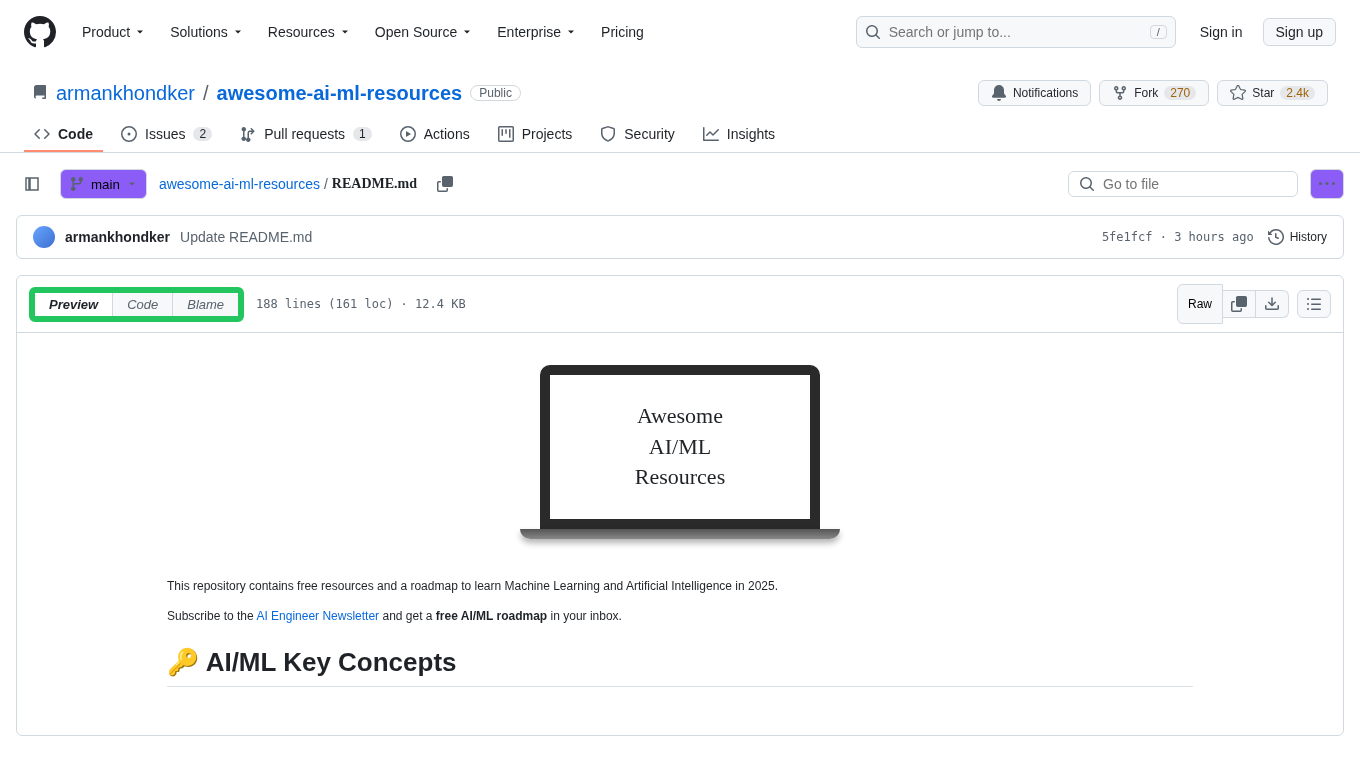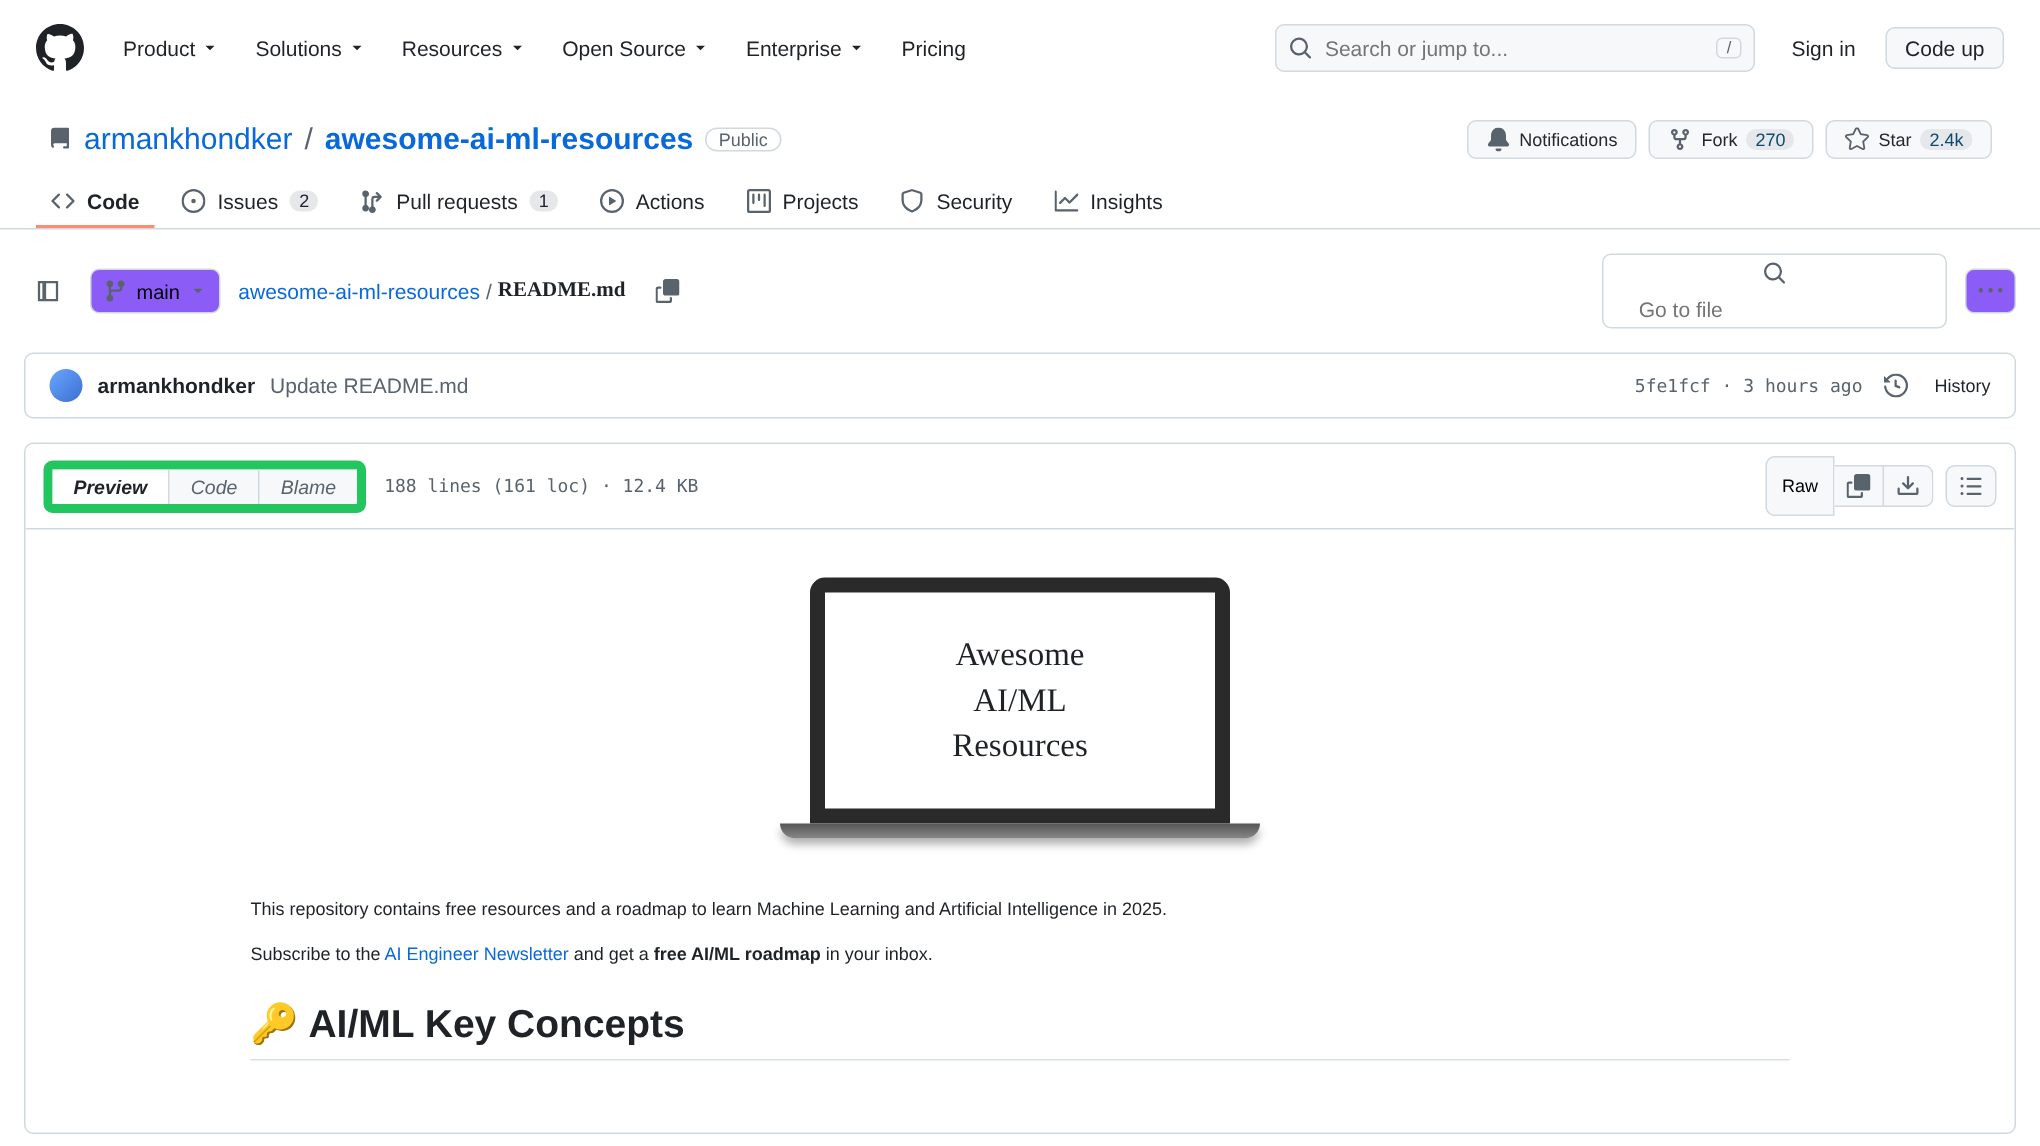--- a/index.html
+++ b/index.html
@@ -61,21 +61,21 @@
 }
 .repo-actions { display: flex; gap: 8px; }
 .repo-btn {
   display: flex; align-items: center; gap: 6px;
   border: 1px solid #d1d9e0; border-radius: 6px;
   padding: 4px 12px; font-size: 12px; color: #25292e;
   background: #f6f8fa; cursor: pointer;
 }
 .count-badge {
   background: #e5e7ea; border-radius: 2em;
-  padding: 0 6px; font-size: 12px; color: #0c4a6e;
+  padding: 0 6px; font-size: 12px; color: #a16207;
 }
 
 
 .repo-nav {
   display: flex; gap: 8px;
   padding: 0 24px; margin-top: 12px;
   border-bottom: 1px solid #d1d9e0;
 }
 .repo-nav-item {
   display: flex; align-items: center; gap: 8px;
@@ -104,21 +104,21 @@
   display: flex; align-items: center;
 }
 .branch-btn { display: flex; align-items: center; gap: 6px; font-weight: 500; }
 .breadcrumb { font-size: 14px; display: flex; align-items: center; gap: 4px; }
 .breadcrumb .sep { color: #59636e; }
 .breadcrumb .current { font-weight: 600; color: #1f2328; font-family: Liberation Serif, serif; }
 .spacer { flex: 1; }
 .goto-file {
   display: flex; align-items: center; gap: 8px;
   border: 1px solid #d1d9e0; border-radius: 6px;
-  padding: 4px 10px; width: 230px; flex-direction: column;
+  padding: 4px 10px; width: 230px;
 }
 .goto-file input { border: none; outline: none; flex: 1; font-size: 14px; }
 
 
 .commit-row {
   border: 1px solid #d1d9e0; border-radius: 6px;
   padding: 10px 16px; display: flex; align-items: center; gap: 10px;
   background: #ffffff;
 }
 .avatar { width: 22px; height: 22px; border-radius: 50%; background: linear-gradient(135deg,#6aa6ff,#3b6fd1); }
@@ -231,21 +231,21 @@
   </nav>
   <div class="search-box">
     <svg width="16" height="16" viewBox="0 0 16 16" fill="#59636e">
         <path d="M10.68 11.74a6 6 0 01-7.922-8.982 6 6 0 018.982 7.922l3.04 3.04a.749.749 0 01-1.06 1.06l-3.04-3.04zM11.5 7a4.5 4.5 0 10-9 0 4.5 4.5 0 009 0z"></path>
       </svg>
     <input placeholder="Search or jump to..." style="">
     <span class="kbd">/</span>
   </div>
   <div class="auth">
     <a class="btn-link">Sign in</a>
-    <a class="btn-outline">Code up</a>
+    <a class="btn-outline">Sign up</a>
   </div>
 </header>
 
 <div class="repo-head">
   <div class="repo-title">
     <svg width="16" height="16" viewBox="0 0 16 16" fill="#59636e">
         <path d="M2 2.5A2.5 2.5 0 014.5 0h8.75a.75.75 0 01.75.75v12.5a.75.75 0 01-.75.75h-2.5a.75.75 0 010-1.5h1.75v-2h-8a1 1 0 00-.714 1.7.75.75 0 01-1.072 1.05A2.495 2.495 0 012 11.5zm10.5-1V9h-8c-.356 0-.694.074-1 .208V2.5a1 1 0 011-1z"></path>
       </svg>
     <a>armankhondker</a>
     <span class="muted">/</span>
@@ -367,21 +367,21 @@
   <div class="commit-row">
     <div class="avatar"></div>
     <a class="bold" style="color:#1f2328">armankhondker</a>
     <a class="commit-msg">Update README.md</a>
     <div class="commit-meta">
       <span style="font-family:ui-monospace,monospace;">
         <a style="color:#59636e">5fe1fcf</a>
         <span>·</span>
         <span>3 hours ago</span>
       </span>
-      <a style="color:#1f2328; display:flex; align-items:center; gap:18px;">
+      <a style="color:#1f2328; display:flex; align-items:center; gap:6px;">
         <svg width="16" height="16" viewBox="0 0 16 16" fill="#59636e">
             <path d="M.427 1.927l1.215 1.215a8.002 8.002 0 11-1.6 5.685.75.75 0 111.493-.154 6.5 6.5 0 101.18-4.458l1.358 1.358A.25.25 0 013.896 6H.25A.25.25 0 010 5.75V2.104a.25.25 0 01.427-.177zM7.75 4a.75.75 0 01.75.75v2.992l2.028.812a.75.75 0 01-.557 1.392l-2.5-1A.75.75 0 017 8.25v-3.5A.75.75 0 017.75 4z"></path>
           </svg>
         <span>History</span>
       </a>
     </div>
   </div>
 
   <div class="file-box">
     <div class="file-toolbar">

